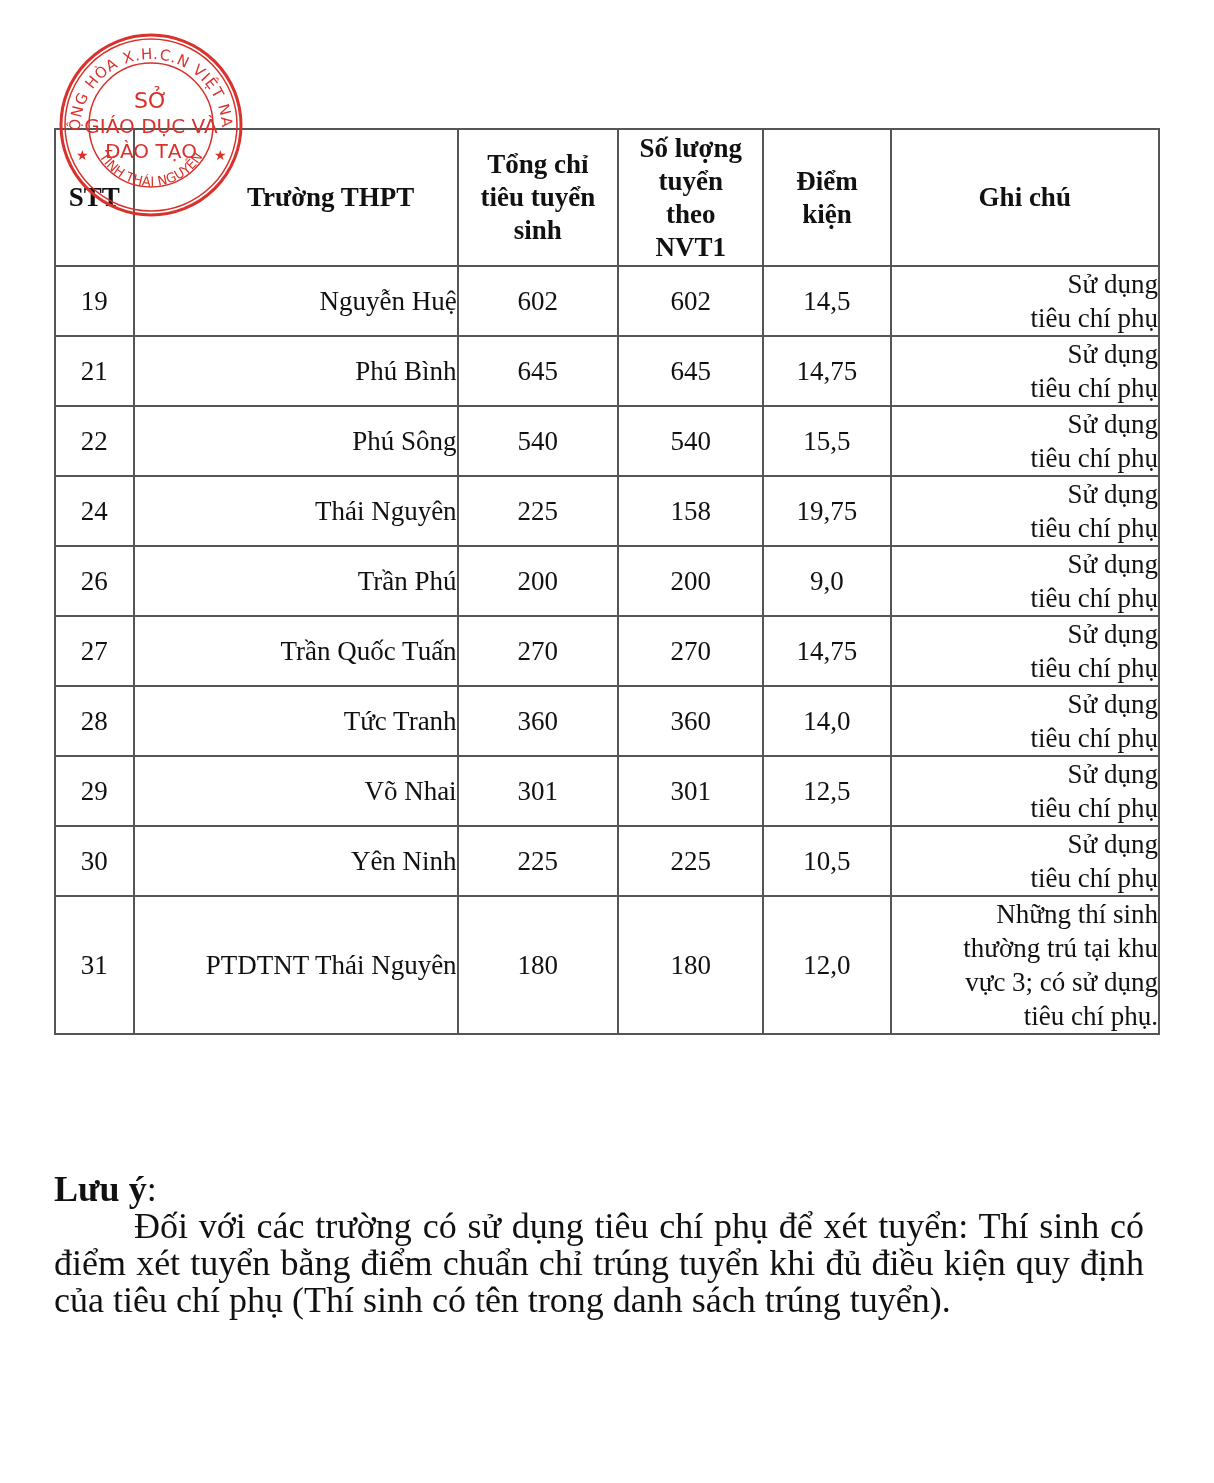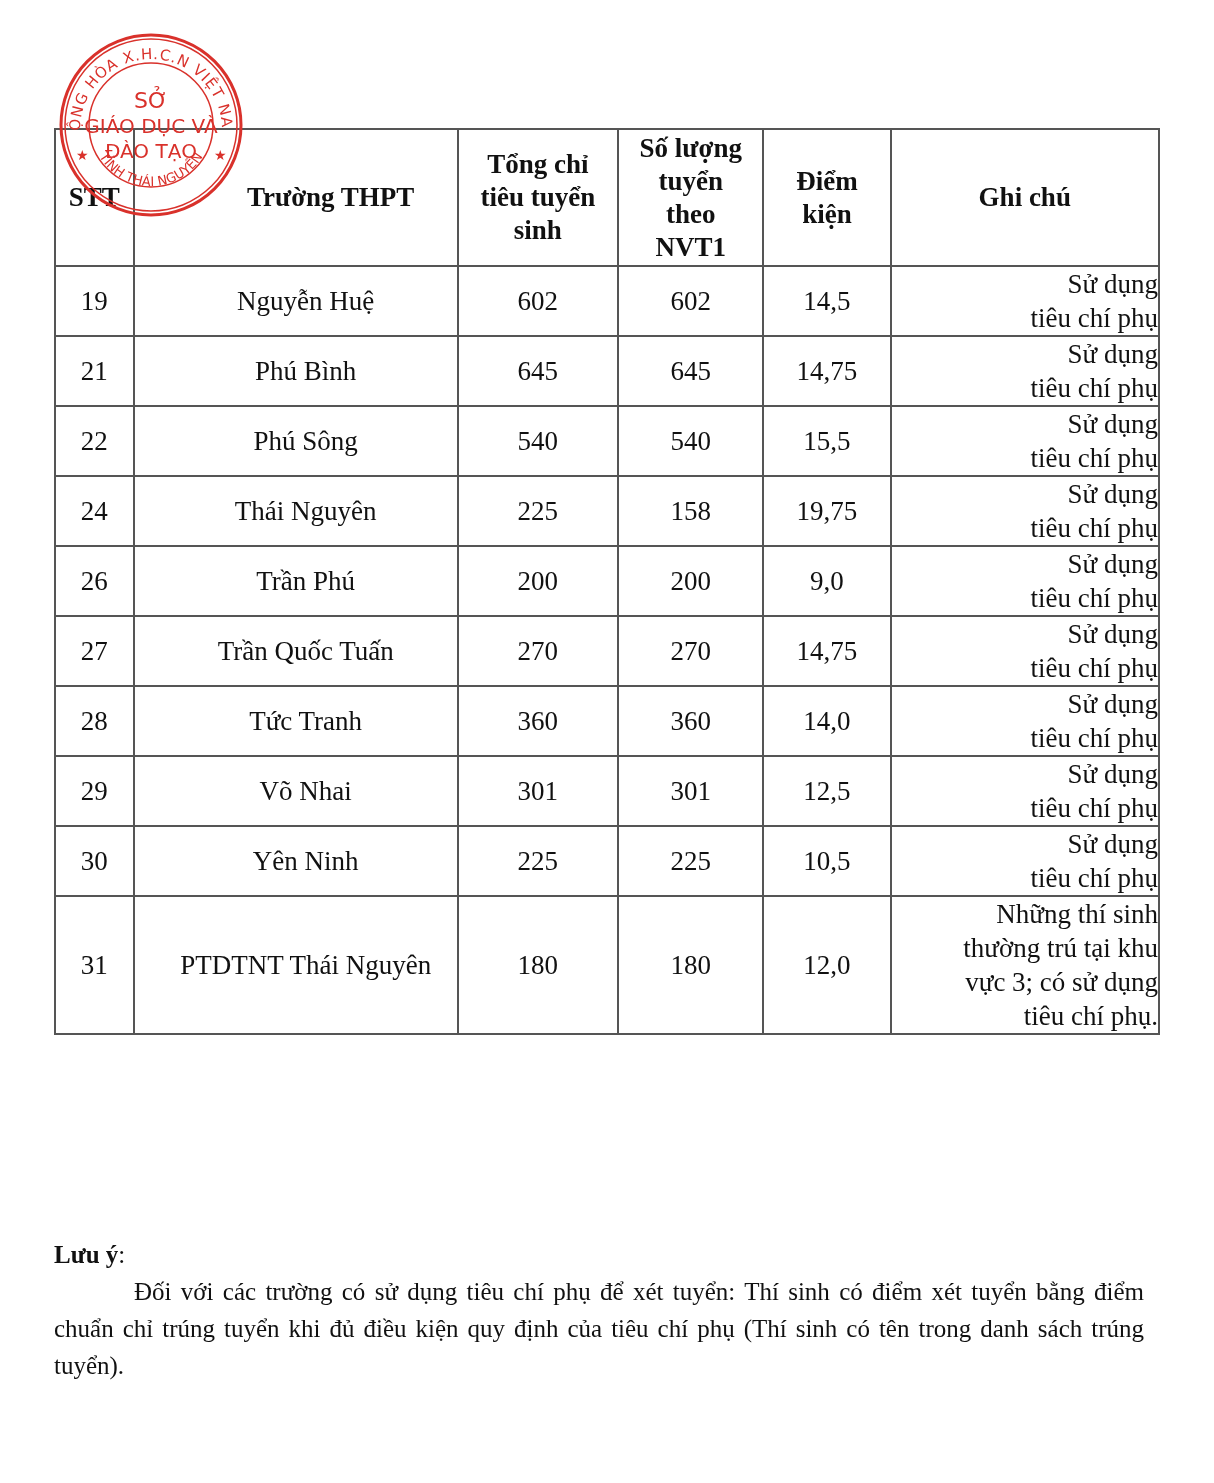--- a/index.html
+++ b/index.html
@@ -3,27 +3,27 @@
 <meta charset="utf-8">
 <style>
   html, body { margin: 0; padding: 0; background: #ffffff; }
   body { width: 1214px; height: 1483px; position: relative; overflow: hidden;
          font-family: "Liberation Serif", "DejaVu Serif", serif; color: #111; }
   .page { position: absolute; left: 0; top: 0; width: 1214px; height: 1483px; background: #fff; }
   table.main { position: absolute; left: 54px; top: 128px; border-collapse: collapse; table-layout: fixed; width: 1106px; }
   table.main td, table.main th { border: 2px solid #555; padding: 0; text-align: center; vertical-align: middle; }
   table.main th { font-weight: bold; font-size: 27px; line-height: 33px; height: 135px; }
   table.main td { font-size: 27px; height: 67px; line-height: 33px; }
-  table.main td.name { text-align: center; padding-left: 20px; }
+  table.main td.name { text-align: right; padding-left: 20px; }
   table.main td.note { line-height: 34px; text-align: right; }
   table.main tr.tall td { height: 134px; }
   .col-stt { width: 78px; } .col-name { width: 321px; } .col-total { width: 159px; }
   .col-nv { width: 144px; } .col-score { width: 126px; } .col-note { width: 266px; }
   .th-name { text-align: center; padding-left: 70px !important; }
-  .notes { position: absolute; left: 54px; top: 1236px; width: 1090px; font-size: 25px; line-height: 37px; }
+  .notes { position: absolute; left: 54px; top: 1171px; width: 1090px; font-size: 36px; line-height: 37px; }
   .notes .title { font-weight: bold; }
   .notes .para { text-indent: 80px; text-align: justify; }
   .stamp { position: absolute; left: 56px; top: 30px; width: 190px; height: 190px; pointer-events: none; }
 </style>
 </head>
 <body>
 
 <div class="page">
 
   <table class="main">

